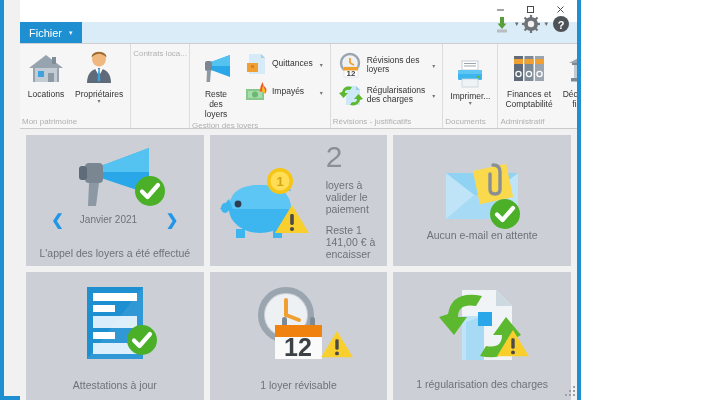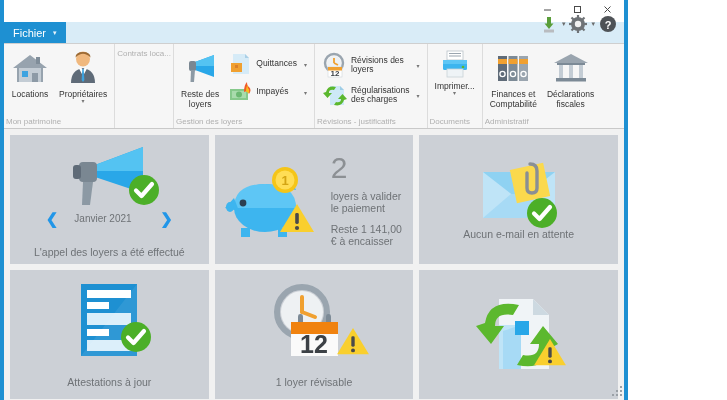--- a/index.html
+++ b/index.html
@@ -4,26 +4,26 @@
 <style>
   * { box-sizing: border-box; margin: 0; padding: 0; }
   html, body {
     width: 727px; height: 400px;
     font-family: "Liberation Sans", sans-serif;
     background: #ffffff;
     overflow: hidden;
   }
   .window {
     position: relative;
-    width: 628px; height: 400px;
+    width: 581px; height: 400px;
     background: #f1f1f1;
     border: 4px solid #1e90d2;
     border-top-width: 0;
     border-bottom-width: 4px;
-    display: flex; flex-direction: column;
+    display: flex; flex-direction: column; padding-left: 16px;
   }
   
   .titlebar {
     height: 22px; background: #ffffff;
     display: flex; align-items: flex-start; justify-content: flex-end;
     flex: 0 0 22px; position: relative;
   }
   .winbtns { display: flex; gap: 0; margin-right: 2px; }
   .winbtn {
     width: 30px; height: 18px; display: flex;
@@ -281,21 +281,21 @@
             <div class="rbtn-sm-lbl">Régularisations
 des charges</div>
             <span class="rbtn-sm-caret">▾</span>
           </div>
         </div>
       </div>
       <div class="rgroup-label">Révisions - justificatifs</div>
     </div>
 
     <div class="rgroup">
-      <div class="rgroup-items" style="flex-direction:column; align-items:center;">
+      <div class="rgroup-items" style="flex-direction:row; align-items:center;">
         <div class="rbtn" style="padding-bottom:0;">
           <svg width="30" height="30" viewBox="0 0 30 30">
             <rect x="7" y="2" width="16" height="9" fill="#ffffff" stroke="#b9c2c9" stroke-width="0.8"></rect>
             <line x1="9" y1="4.5" x2="21" y2="4.5" stroke="#9aa5af" stroke-width="1"></line>
             <line x1="9" y1="7" x2="21" y2="7" stroke="#9aa5af" stroke-width="1"></line>
             <rect x="3" y="11" width="24" height="10" rx="1.5" fill="#3db5ef"></rect>
             <rect x="3" y="11" width="24" height="4" fill="#5ec6f5"></rect>
             <circle cx="23" cy="18" r="1.3" fill="#5cb82e"></circle>
             <rect x="7" y="20" width="16" height="8" fill="#eef3f6" stroke="#c9d2d8" stroke-width="0.8"></rect>
           </svg>
@@ -480,20 +480,21 @@
           <path d="M78 54 Q74 76 46 70 L52 60 Q68 63 68 49 L59 49 L72 31 L87 49Z" fill="#5cb82e"></path>
         </svg>
         <span class="badge" style="right:0px; bottom:4px;">
           <svg width="34" height="30" viewBox="0 0 36 32">
             <polygon points="18,2 35,30 1,30" fill="#f9cf2e"></polygon>
             <rect x="16.2" y="11" width="3.6" height="11" rx="1.4" fill="#4a4a4a"></rect>
             <circle cx="18" cy="26" r="2.1" fill="#4a4a4a"></circle>
           </svg>
         </span>
       </div>
+      <div class="tile-cap" style="margin-top:12px;">1 régularisation des charges</div>
     </div>
 
     <div class="tile">
       <div class="tile-art">
         <svg width="90" height="80" viewBox="0 0 90 80">
           <polygon points="16,4 70,4 70,74 16,74" fill="#cfe9f8"></polygon>
           <polygon points="70,4 70,74 20,74" fill="#bde0f5"></polygon>
           <g stroke="#1e90d2" stroke-width="2">
             <line x1="22" y1="16" x2="62" y2="16"></line>
             <line x1="22" y1="25" x2="62" y2="25"></line>

